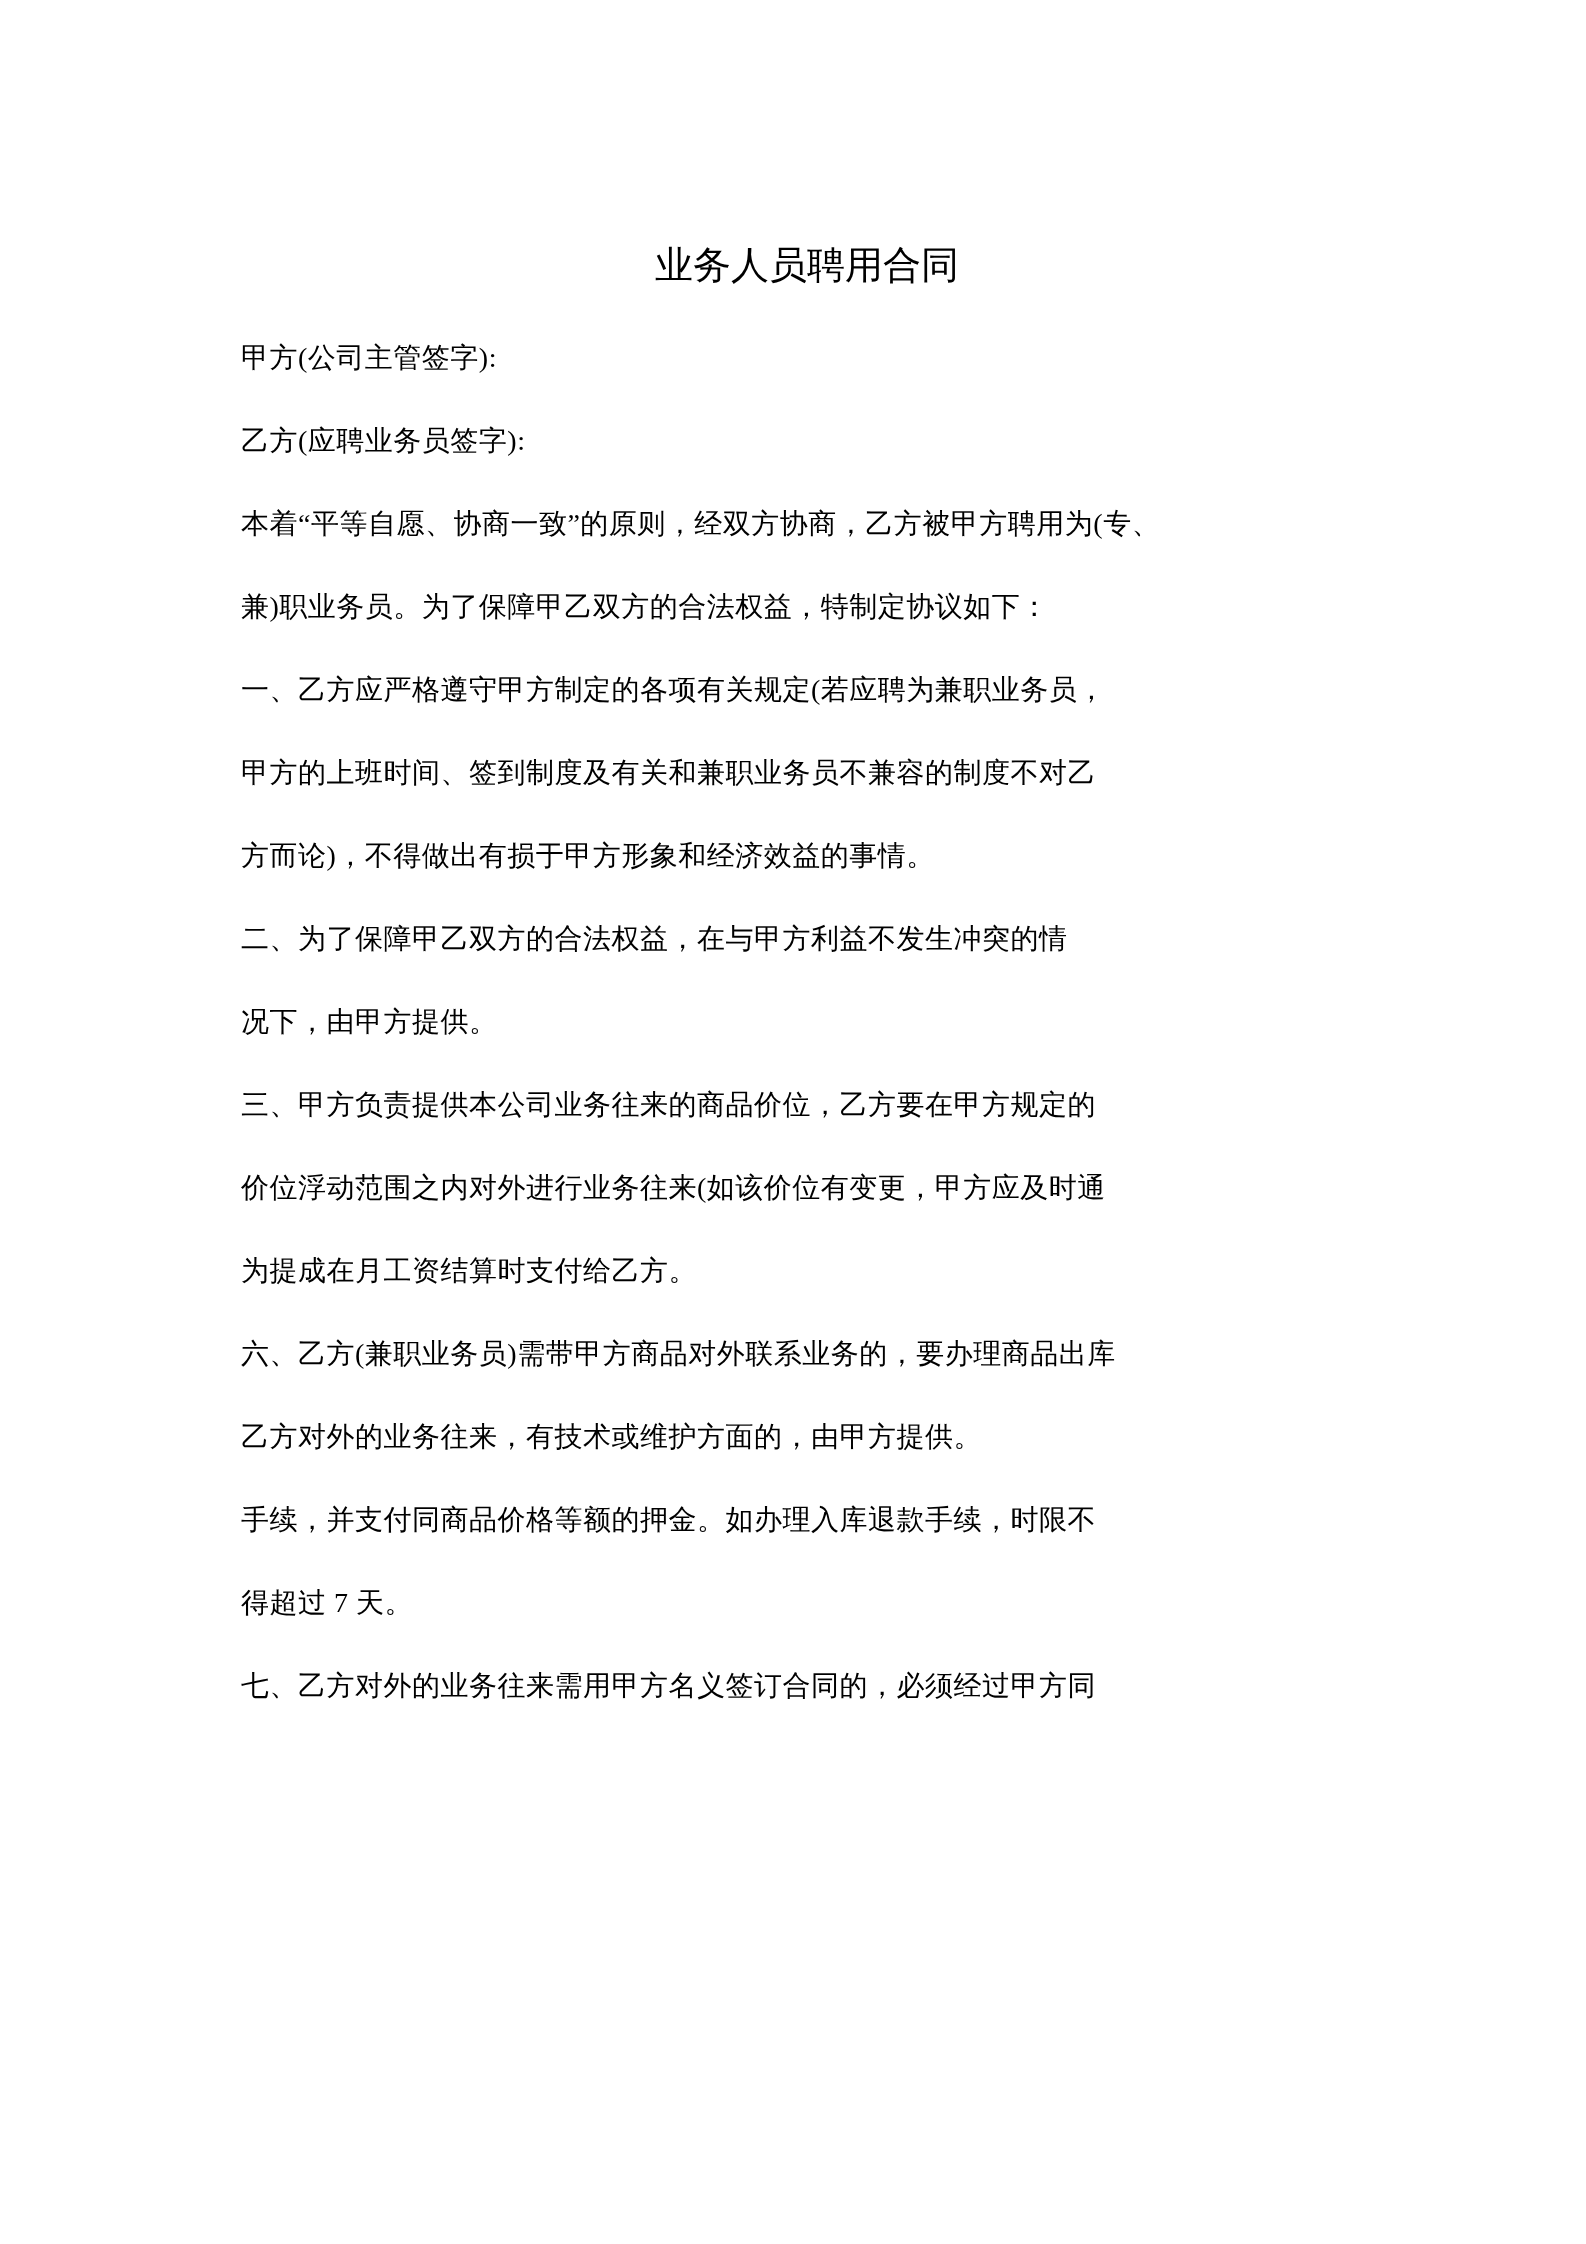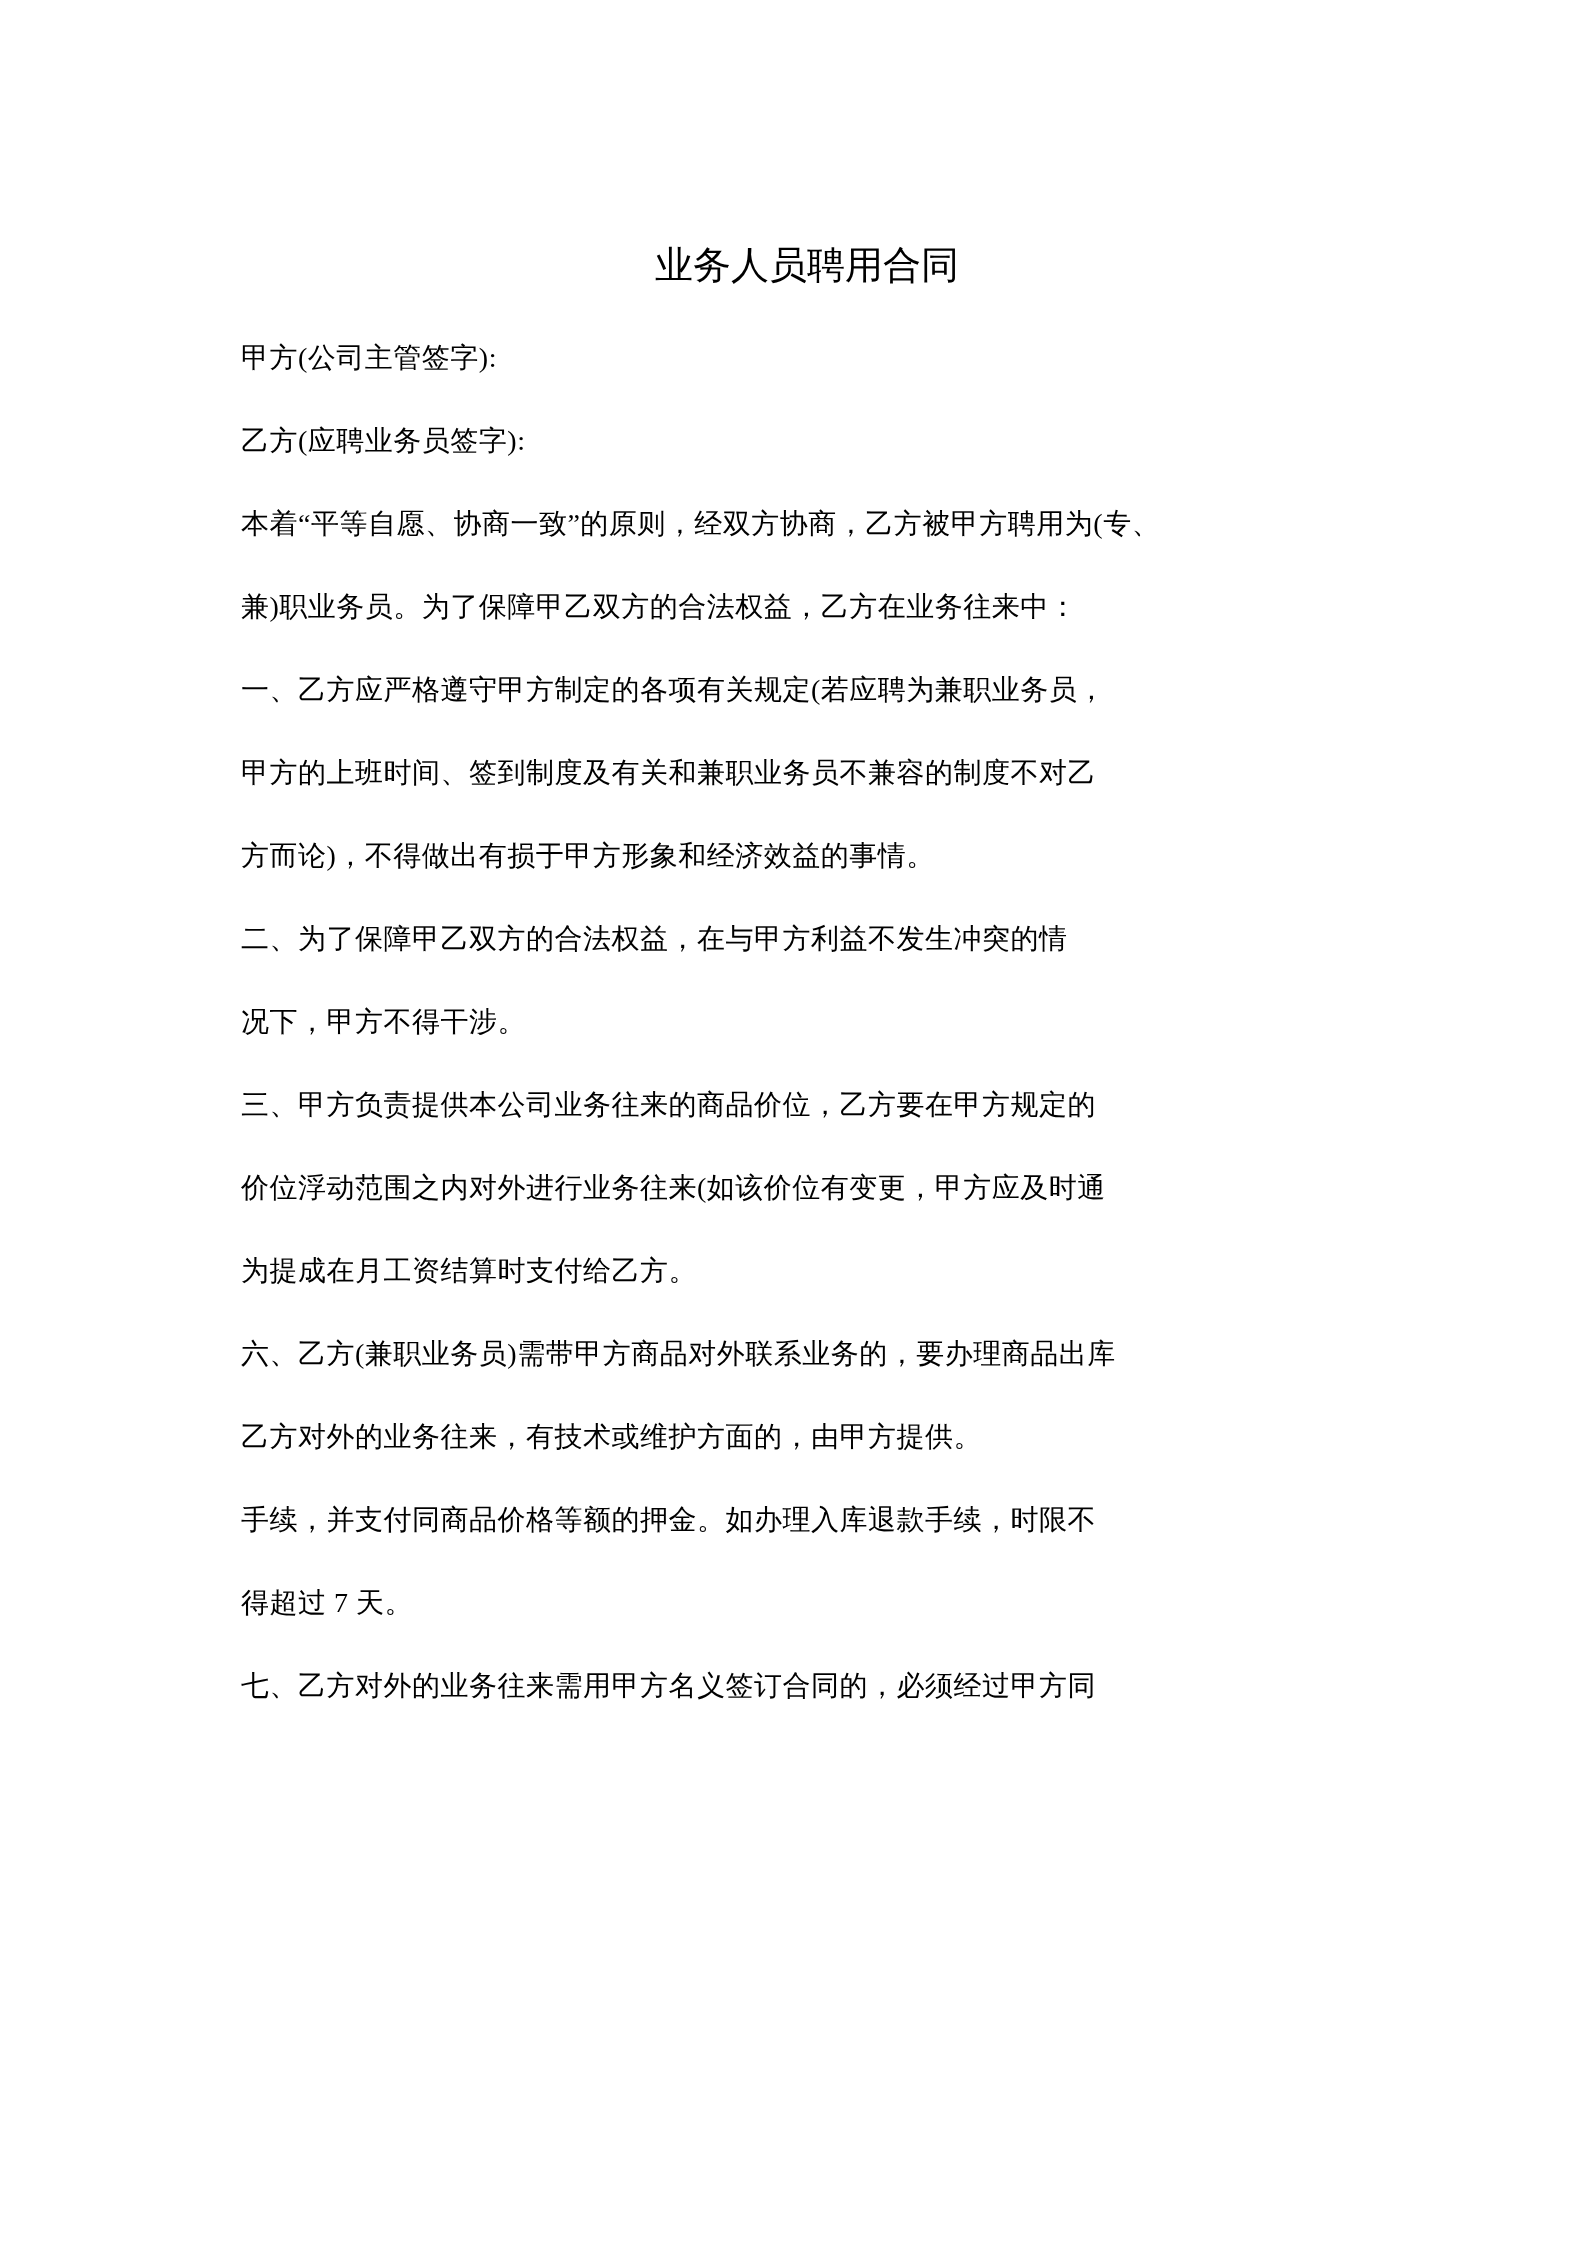--- a/index.html
+++ b/index.html
@@ -51,26 +51,26 @@
 </style>
 </head>
 <body>
 
 <div class="page">
   <h1 class="doc-title">业务人员聘用合同</h1>
   <div class="doc-body">
     <div class="line">甲方(公司主管签字):</div>
     <div class="line">乙方(应聘业务员签字):</div>
     <div class="line">本着“平等自愿、协商一致”的原则，经双方协商，乙方被甲方聘用为(专、</div>
-    <div class="line">兼)职业务员。为了保障甲乙双方的合法权益，乙方在业务往来中：</div>
+    <div class="line">兼)职业务员。为了保障甲乙双方的合法权益，特制定协议如下：</div>
     <div class="line">一、乙方应严格遵守甲方制定的各项有关规定(若应聘为兼职业务员，</div>
     <div class="line">甲方的上班时间、签到制度及有关和兼职业务员不兼容的制度不对乙</div>
     <div class="line">方而论)，不得做出有损于甲方形象和经济效益的事情。</div>
     <div class="line">二、为了保障甲乙双方的合法权益，在与甲方利益不发生冲突的情</div>
-    <div class="line">况下，甲方不得干涉。</div>
+    <div class="line">况下，由甲方提供。</div>
     <div class="line">三、甲方负责提供本公司业务往来的商品价位，乙方要在甲方规定的</div>
     <div class="line">价位浮动范围之内对外进行业务往来(如该价位有变更，甲方应及时通</div>
     <div class="line">为提成在月工资结算时支付给乙方。</div>
     <div class="line">六、乙方(兼职业务员)需带甲方商品对外联系业务的，要办理商品出库</div>
     <div class="line">乙方对外的业务往来，有技术或维护方面的，由甲方提供。</div>
     <div class="line">手续，并支付同商品价格等额的押金。如办理入库退款手续，时限不</div>
     <div class="line">得超过 7 天。</div>
     <div class="line">七、乙方对外的业务往来需用甲方名义签订合同的，必须经过甲方同</div>
   </div>
 </div>

